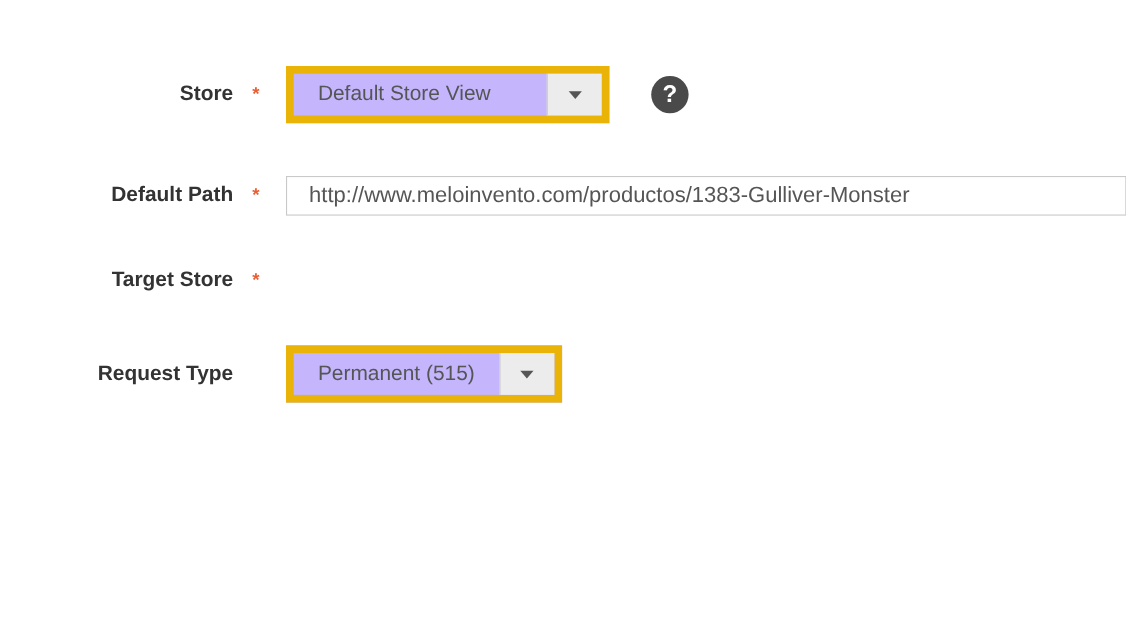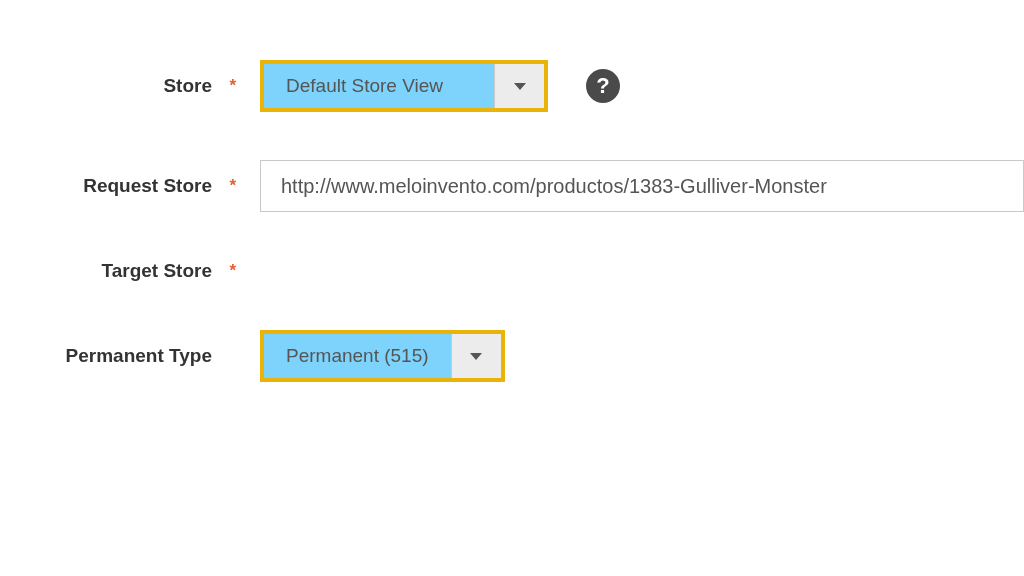--- a/index.html
+++ b/index.html
@@ -36,23 +36,23 @@
       font-weight: 600;
     }
     .field-col {
       flex: 1;
       display: flex;
       align-items: center;
       padding-left: 20px;
     }
     .select-wrap {
       display: flex;
-      border: 4px solid #eab308;
+      border: 7px solid #eab308;
       height: 52px;
-      background: #7dd3fc;
+      background: #c4b5fd;
     }
     .select-text {
       padding: 0 22px;
       display: flex;
       align-items: center;
       color: #555;
       font-size: 19px;
       white-space: nowrap;
     }
     .select-btn {
@@ -64,21 +64,21 @@
       justify-content: center;
     }
     .caret {
       width: 0;
       height: 0;
       border-left: 6px solid transparent;
       border-right: 6px solid transparent;
       border-top: 7px solid #555;
     }
     .text-input {
-      height: 52px;
+      height: 36px;
       border: 1px solid #c9c9c9;
       width: 100%;
       padding: 0 20px;
       font-size: 20px;
       color: #555;
       font-family: inherit;
       outline: none;
     }
     .help-icon {
       width: 34px;
@@ -108,34 +108,34 @@
       <div class="select-text">Default Store View</div>
       <div class="select-btn">
         <div class="caret"></div>
       </div>
     </div>
     <div class="help-icon">?</div>
   </div>
 </div>
 
 <div class="form-row">
-  <div class="label-col">Request Store</div>
+  <div class="label-col">Default Path</div>
   <span class="required">*</span>
   <div class="field-col">
     <input type="text" class="text-input" value="http://www.meloinvento.com/productos/1383-Gulliver-Monster" style="">
   </div>
 </div>
 
 <div class="form-row">
   <div class="label-col">Target Store</div>
   <span class="required">*</span>
 </div>
 
 <div class="form-row">
-  <div class="label-col">Permanent Type</div>
+  <div class="label-col">Request Type</div>
   <span class="required">&nbsp;</span>
   <div class="field-col">
     <div class="select-wrap redirect-select">
       <div class="select-text">Permanent (515)</div>
       <div class="select-btn">
         <div class="caret"></div>
       </div>
     </div>
   </div>
 </div>

